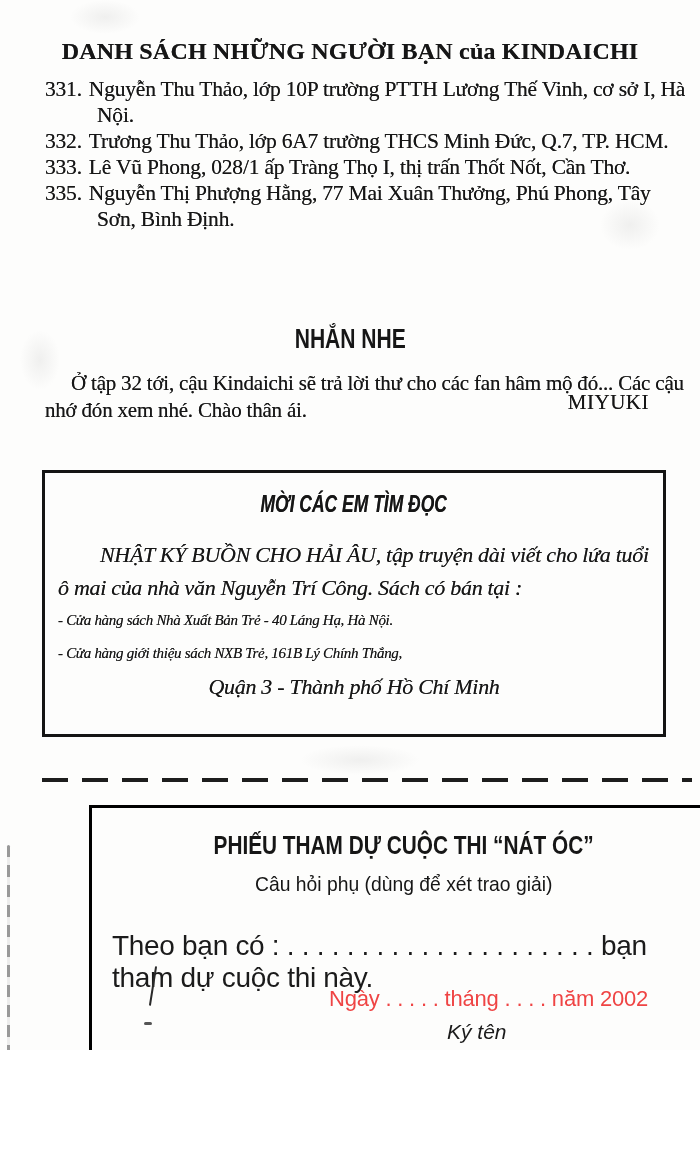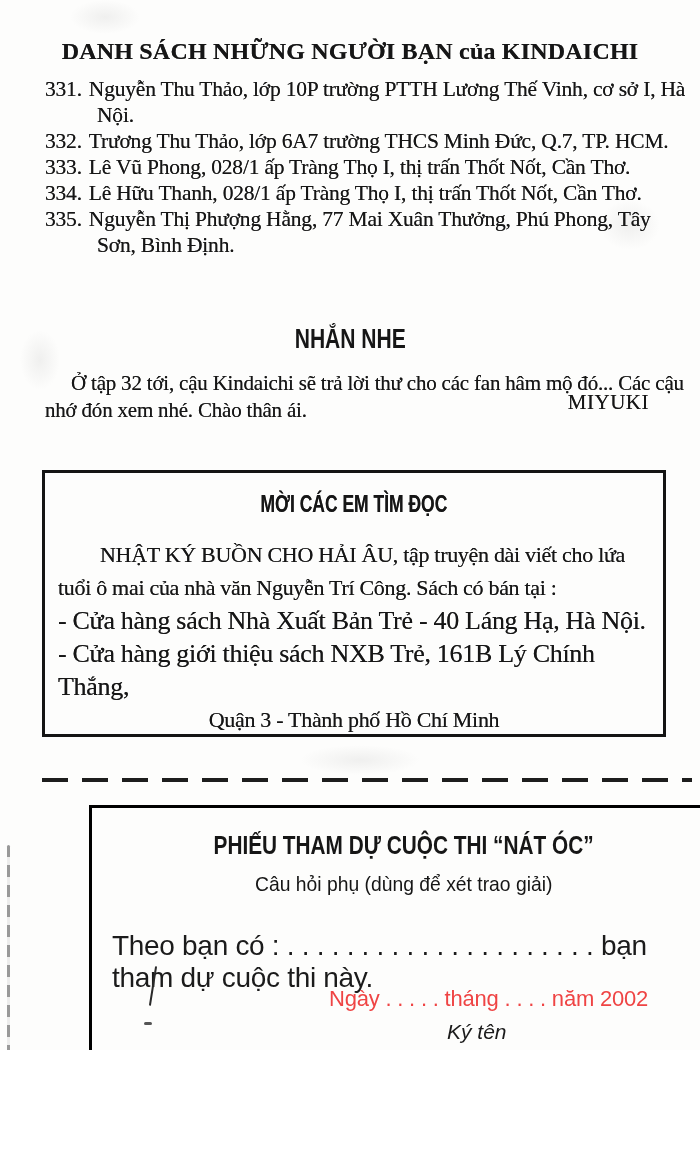--- a/index.html
+++ b/index.html
@@ -48,29 +48,29 @@
 
   .note-body {
     position:absolute; top:370px; left:45px; width:646px;
     font-size:21px; line-height:27px; letter-spacing:-.2px; text-indent:26px;
   }
   .note-sig { position:absolute; right:42px; bottom:8px; font-size:21px;
     text-indent:0; letter-spacing:.5px; }
 
   .promo-box {
     position:absolute; top:470px; left:42px; width:624px; height:267px;
-    border:3px solid #141414; padding:12px 13px 0 13px;
+    border:3px solid #141414; padding:12px 13px 0 13px;font-style:italic;
   }
   .promo-heading { text-align:center; margin-top:6px; }
   .promo-heading .cond { font-size:23px; transform:scaleX(.76); }
   .promo-intro {
     margin-top:20px; font-size:22px; line-height:33px;
     letter-spacing:-.3px; text-indent:42px;
   }
-  .promo-loc { font-size:26px; line-height:33px; letter-spacing:-.3px; }
+  .promo-loc { font-size:15px; line-height:33px; letter-spacing:-.3px; }
   .promo-tail { font-size:22px; line-height:33px; letter-spacing:-.3px; text-align:center; }
 
   .dashed-sep {
     position:absolute; top:778px; left:42px; width:650px; height:4px;
     background:repeating-linear-gradient(90deg, #1d1d1d 0 26px, transparent 26px 40px);
   }
 
   .contest-box {
     position:absolute; top:805px; left:42px; width:629px; height:301px;
     border:3px solid #000000; font-family:"Liberation Sans", sans-serif;margin-left:47px;
@@ -115,21 +115,20 @@
   <div class="smudge s3"></div>
   <div class="smudge s4"></div>
   <div class="edge-line"></div>
 
   <h1 class="page-title serif-ink">DANH SÁCH NHỮNG NGƯỜI BẠN của KINDAICHI</h1>
 
   <ol class="friends serif-ink">
     <li><span class="num">331.</span><span>Nguyễn Thu Thảo, lớp 10P trường PTTH Lương Thế Vinh, cơ sở I, Hà Nội.</span></li>
     <li><span class="num">332.</span><span>Trương Thu Thảo, lớp 6A7 trường THCS Minh Đức, Q.7, TP. HCM.</span></li>
     <li><span class="num">333.</span><span>Lê Vũ Phong, 028/1 ấp Tràng Thọ I, thị trấn Thốt Nốt, Cần Thơ.</span></li>
-    <li><span class="num">334.</span><span>Lê Hữu Thanh, 028/1 ấp Tràng Thọ I, thị trấn Thốt Nốt, Cần Thơ.</span></li>
     <li><span class="num">335.</span><span>Nguyễn Thị Phượng Hằng, 77 Mai Xuân Thưởng, Phú Phong, Tây Sơn, Bình Định.</span></li>
   </ol>
 
   <div class="note-heading">
     <span class="cond">NHẮN NHE</span>
   </div>
 
   <p class="note-body serif-ink">
     <span>Ở tập 32 tới, cậu Kindaichi sẽ trả lời thư cho các fan hâm mộ đó... Các cậu nhớ đón xem nhé. Chào thân ái.</span>
     <span class="note-sig">MIYUKI</span>

